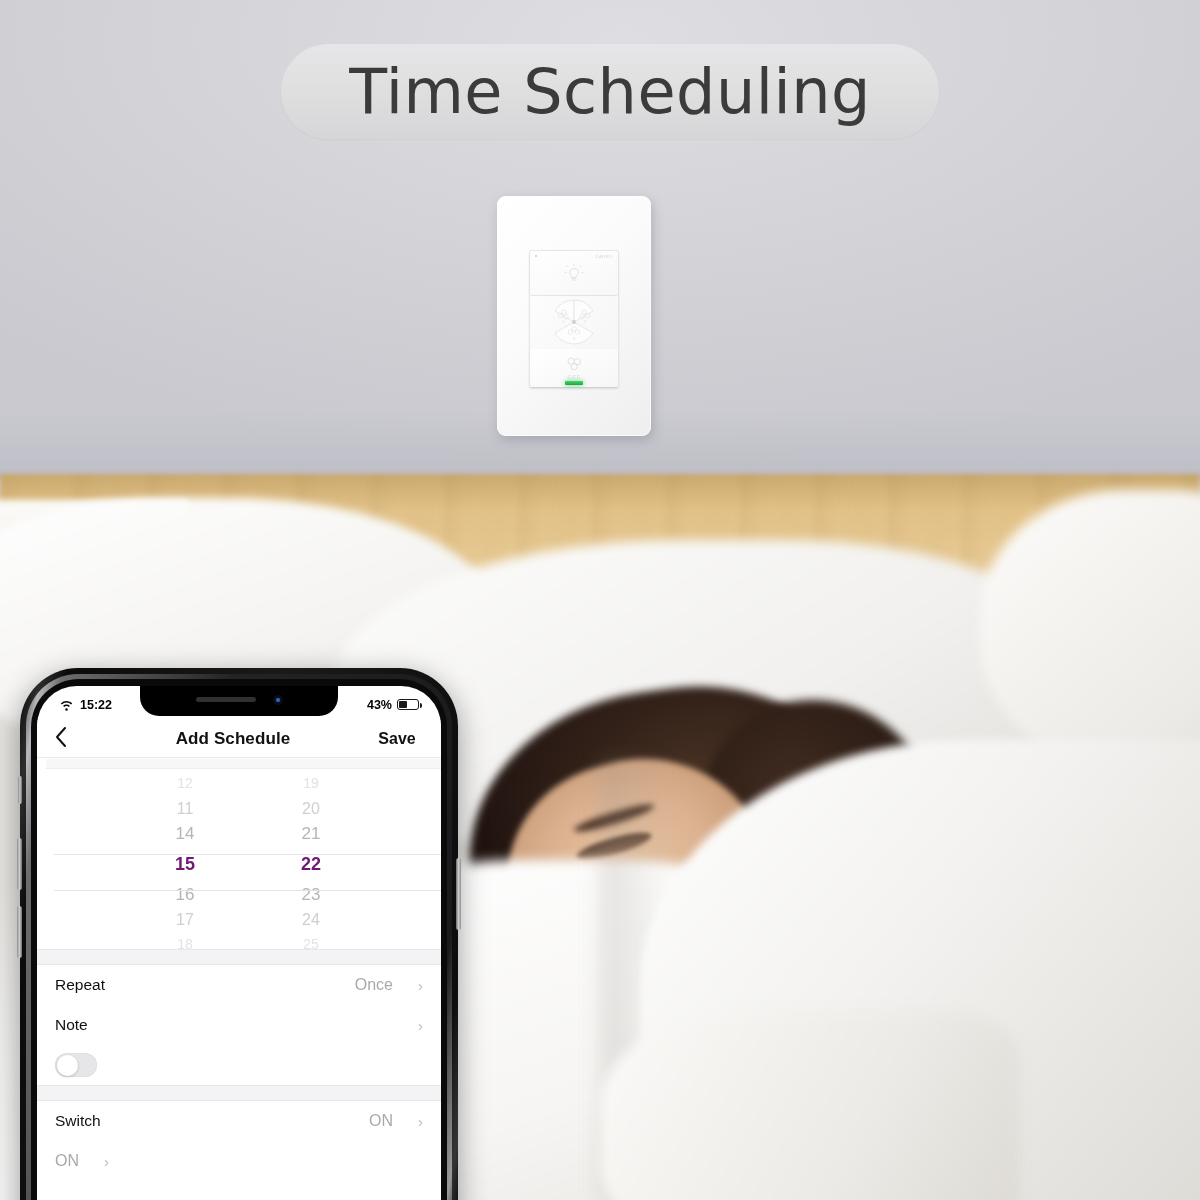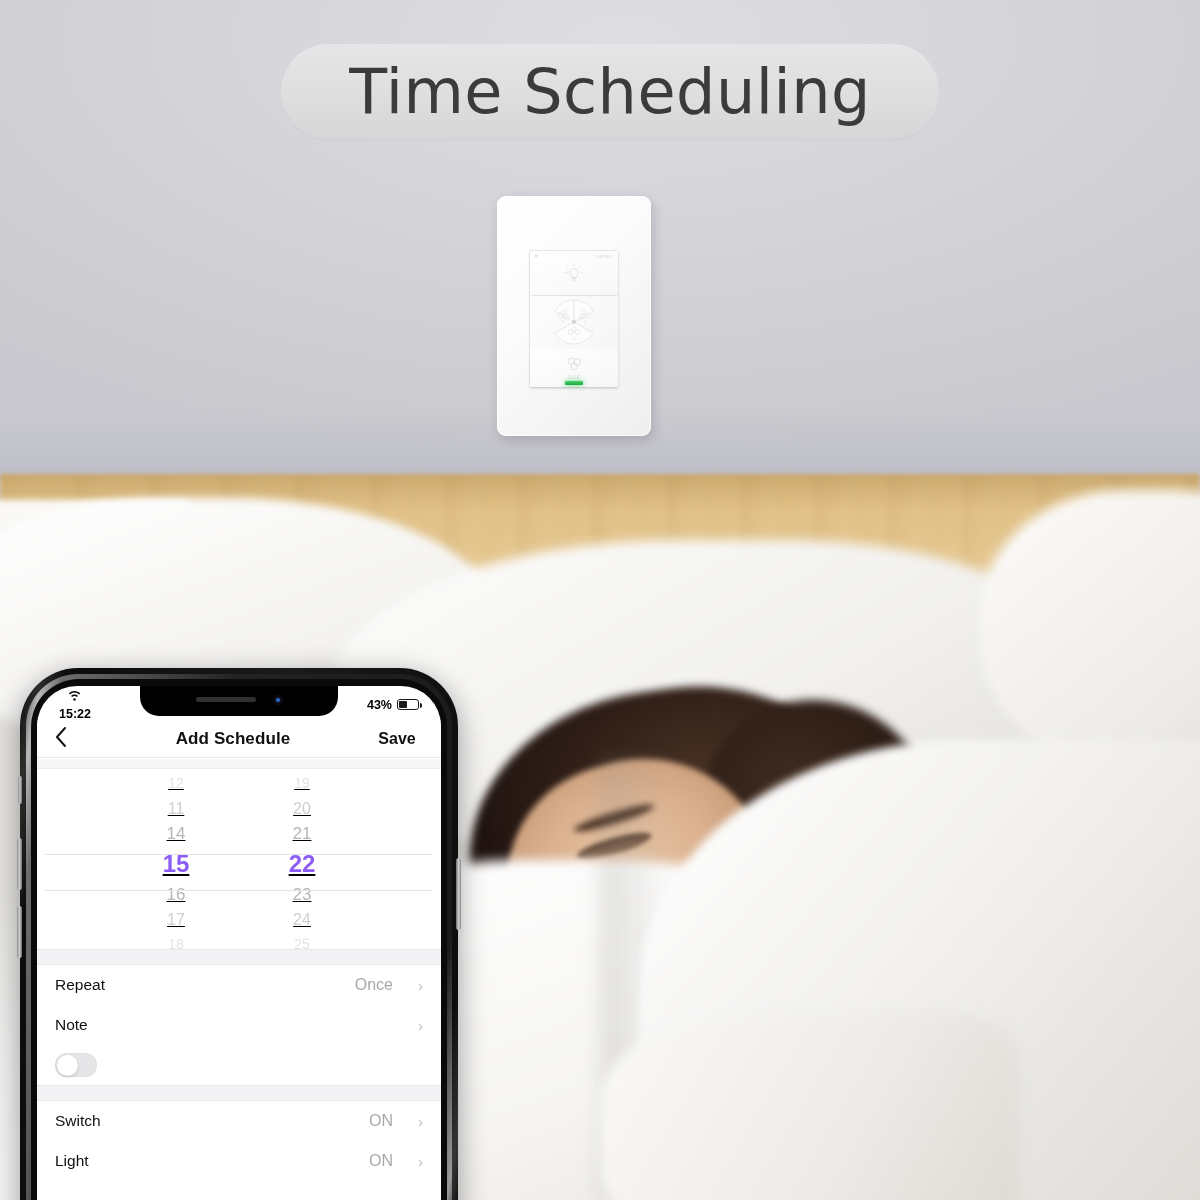--- a/index.html
+++ b/index.html
@@ -265,21 +265,21 @@
   .front-cam{width:10px;height:10px;border-radius:50%;background:#101628;box-shadow:inset 0 0 0 2px #0a0a0f;}
   .front-cam i{display:block;width:4px;height:4px;margin:3px;border-radius:50%;background:#2b66c9;}
 
   
   .statusbar{
     position:absolute;left:0;top:0;width:100%;height:34px;
     display:flex;align-items:center;justify-content:space-between;
     padding:3px 22px 0 22px;box-sizing:border-box;
     font-size:12.5px;font-weight:700;color:#000;
   }
-  .sb-left{display:flex;align-items:center;gap:6px;flex-direction:column;}
+  .sb-left{display:flex;align-items:center;gap:6px;}
   .sb-right{display:flex;align-items:center;gap:5px;font-size:12.5px;font-weight:700;}
   .battery{
     width:22px;height:11px;border:1.4px solid #1a1a1a;border-radius:3px;position:relative;
     box-sizing:border-box;padding:1px;
   }
   .battery:after{
     content:"";position:absolute;right:-4px;top:3px;width:2px;height:5px;
     background:#1a1a1a;border-radius:0 2px 2px 0;
   }
   .battery i{display:block;height:100%;width:40%;background:#1a1a1a;border-radius:1px;}
@@ -290,36 +290,36 @@
     display:flex;align-items:center;background:#fff;
     border-bottom:1px solid #e9e9ea;
     padding:0 18px;box-sizing:border-box;
   }
   .nav-back{width:40px;font-size:23px;color:#111;line-height:1;cursor:pointer;}
   .nav-title{flex:1;text-align:center;font-size:17px;font-weight:700;color:#111;letter-spacing:.1px;}
   .nav-save{width:52px;text-align:center;font-size:16px;font-weight:700;color:#111;cursor:pointer;}
 
   
   .picker-wrap{
-    position:absolute;left:0;top:73px;width:100%;height:190px;background:#fff;text-decoration:underline;
+    position:absolute;left:9px;top:73px;width:100%;height:190px;background:#fff;
   }
   .picker-topgap{height:9px;background:#f7f7f8;border-bottom:1px solid #ededee;}
   .picker{
     position:relative;height:180px;display:flex;justify-content:center;gap:62px;
     padding-top:2px;box-sizing:border-box;
   }
   .wheel{width:64px;display:flex;flex-direction:column;align-items:center;}
   .wheel .cell{
     height:25px;line-height:25px;font-size:17px;color:#c9c9cb;text-align:center;width:100%;
     font-family:"Liberation Sans", sans-serif;
   }
   .wheel .cell.d3{color:#e3e3e5;font-size:14px;}
   .wheel .cell.d2{color:#cfcfd2;font-size:16px;}
   .wheel .cell.d1{color:#b5b5b9;font-size:17px;}
-  .wheel .cell.sel{color:#8b5cf6;font-weight:700;font-size:24px;height:36px;line-height:36px;}
+  .wheel .cell.sel{color:#701a75;font-weight:700;font-size:18px;height:36px;line-height:36px;}
   .sel-line{
     position:absolute;left:8px;width:388px;height:1px;background:#e4e4e6;
   }
   .sel-line.top{top:85px;}
   .sel-line.bot{top:121px;}
 
   
   .gap{height:14px;background:#f3f3f5;border-top:1px solid #e8e8ea;border-bottom:1px solid #e8e8ea;}
   .list{background:#14532d;}
   .row{
@@ -553,21 +553,20 @@
       <div class="gap"></div>
       <div class="list">
 
         <div class="row">
           <span class="row-label">Switch</span>
           <span class="row-value">ON</span>
           <span class="chev">›</span>
         </div>
 
         <div class="row">
-          <span class="row-label">Light</span>
           <span class="row-value">ON</span>
           <span class="chev">›</span>
         </div>
 
       </div>
     </div>
 
   </div>
 </div>
 

